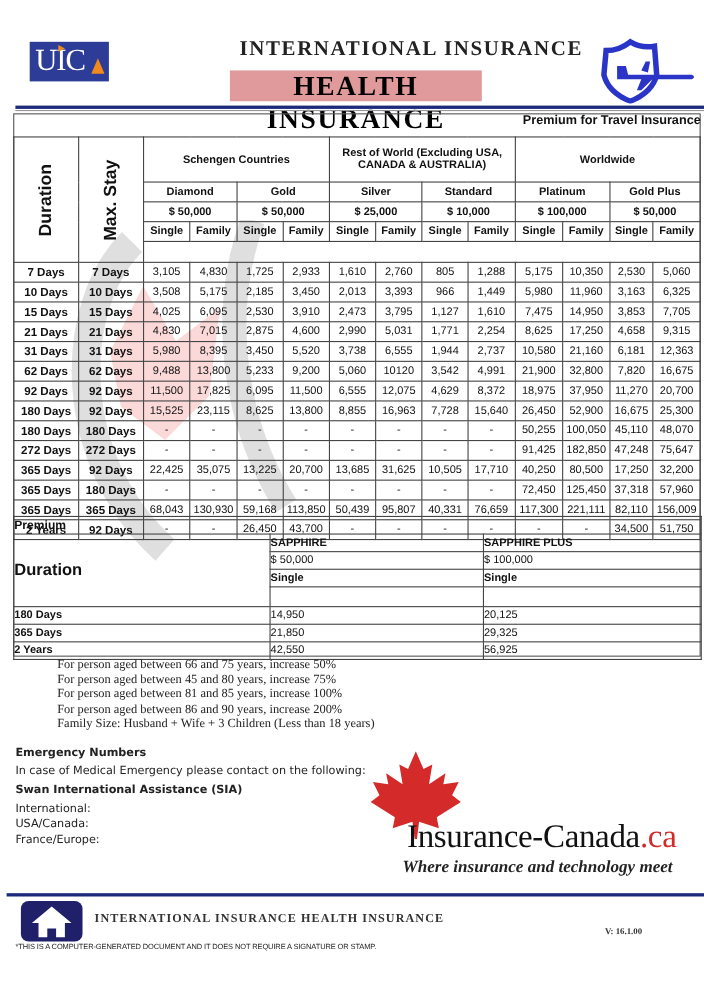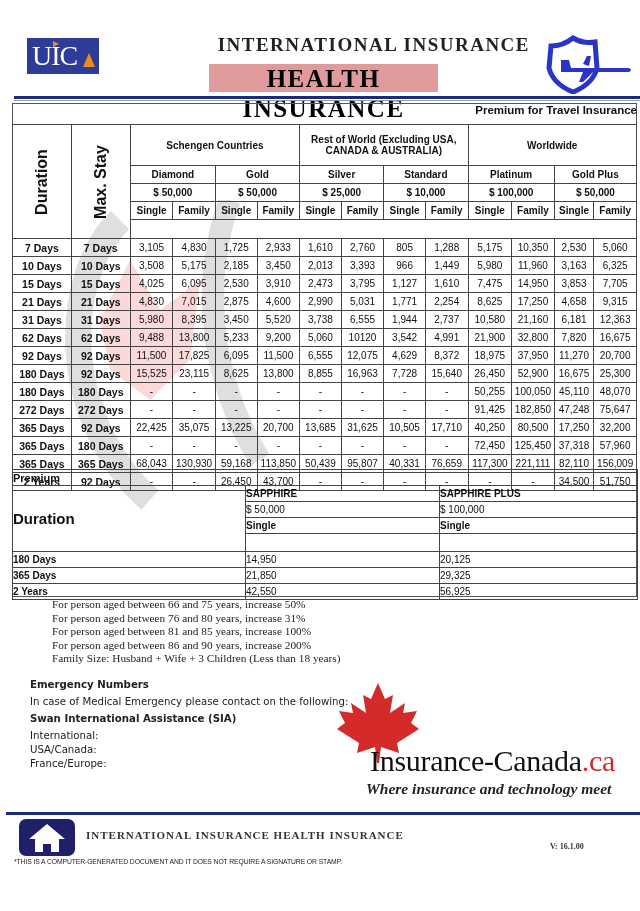--- a/index.html
+++ b/index.html
@@ -25,21 +25,21 @@
   #premium-table td.vert{position:relative;}
   .vtext{position:absolute;left:50%;top:50%;transform:translate(-50%,-50%) rotate(-90deg);font-weight:bold;font-size:16px;white-space:nowrap;}
   #premium-table tr.data td{height:17px;}
   
   #sapphire-table{left:12px;top:469px;width:625px;table-layout:fixed;}
   #sapphire-table td{border:1px solid #444;text-align:left;font-size:10px;height:15px;padding:0;}
   #sapphire-table td.dur{font-size:15px;font-weight:bold;}
   #sapphire-table td.bold{font-weight:bold;}
   
   #notes{left:14px;top:598px;font-family:"Liberation Serif",serif;font-size:11.3px;line-height:13.6px;color:#222;margin-left:38px;}
-  #emergency{left:14px;top:676px;font-family:"DejaVu Sans",sans-serif;font-size:10.2px;line-height:17px;color:#222;margin-left:16px;}
+  #emergency{left:14px;top:676px;font-family:"DejaVu Sans",sans-serif;font-size:10.2px;line-height:17px;color:#222;}
   #emergency .b{font-weight:bold;}
   #emergency .tight{line-height:14px;}
   
   #leaf{left:333px;top:683px;width:90px;height:80px;}
   #canada-name{left:370px;top:744px;font-family:"Liberation Serif",serif;font-size:30px;color:#111;letter-spacing:-0.3px;}
   #canada-name .ca{color:#d12a2a;}
   #canada-tag{left:366px;top:780px;font-family:"Liberation Serif",serif;font-style:italic;font-weight:bold;font-size:15.5px;color:#222;}
   
   #bottom-rule{left:6px;top:812px;width:634px;height:3px;background:#1b2a7a;}
   #home-logo{left:19px;top:819px;width:56px;height:37px;background:#1f1f6a;border-radius:7px;}
@@ -407,21 +407,21 @@
   <tr>
     <td class="bold">2 Years</td>
     <td>42,550</td>
     <td>56,925</td>
   </tr>
 </tbody>
   </table>
 
 <div id="notes" class="abs">
   <div>For person aged between 66 and 75 years, increase 50%</div>
-  <div>For person aged between 76 and 80 years, increase 31%</div>
+  <div>For person aged between 45 and 80 years, increase 75%</div>
   <div>For person aged between 81 and 85 years, increase 100%</div>
   <div>For person aged between 86 and 90 years, increase 200%</div>
   <div>Family Size: Husband + Wife + 3 Children (Less than 18 years)</div>
 </div>
 
 <div id="emergency" class="abs">
   <div class="b">Emergency Numbers</div>
   <div>In case of Medical Emergency please contact on the following:</div>
   <div class="b">Swan International Assistance (SIA)</div>
   <div class="tight" style="margin-top:2px">International:</div>

